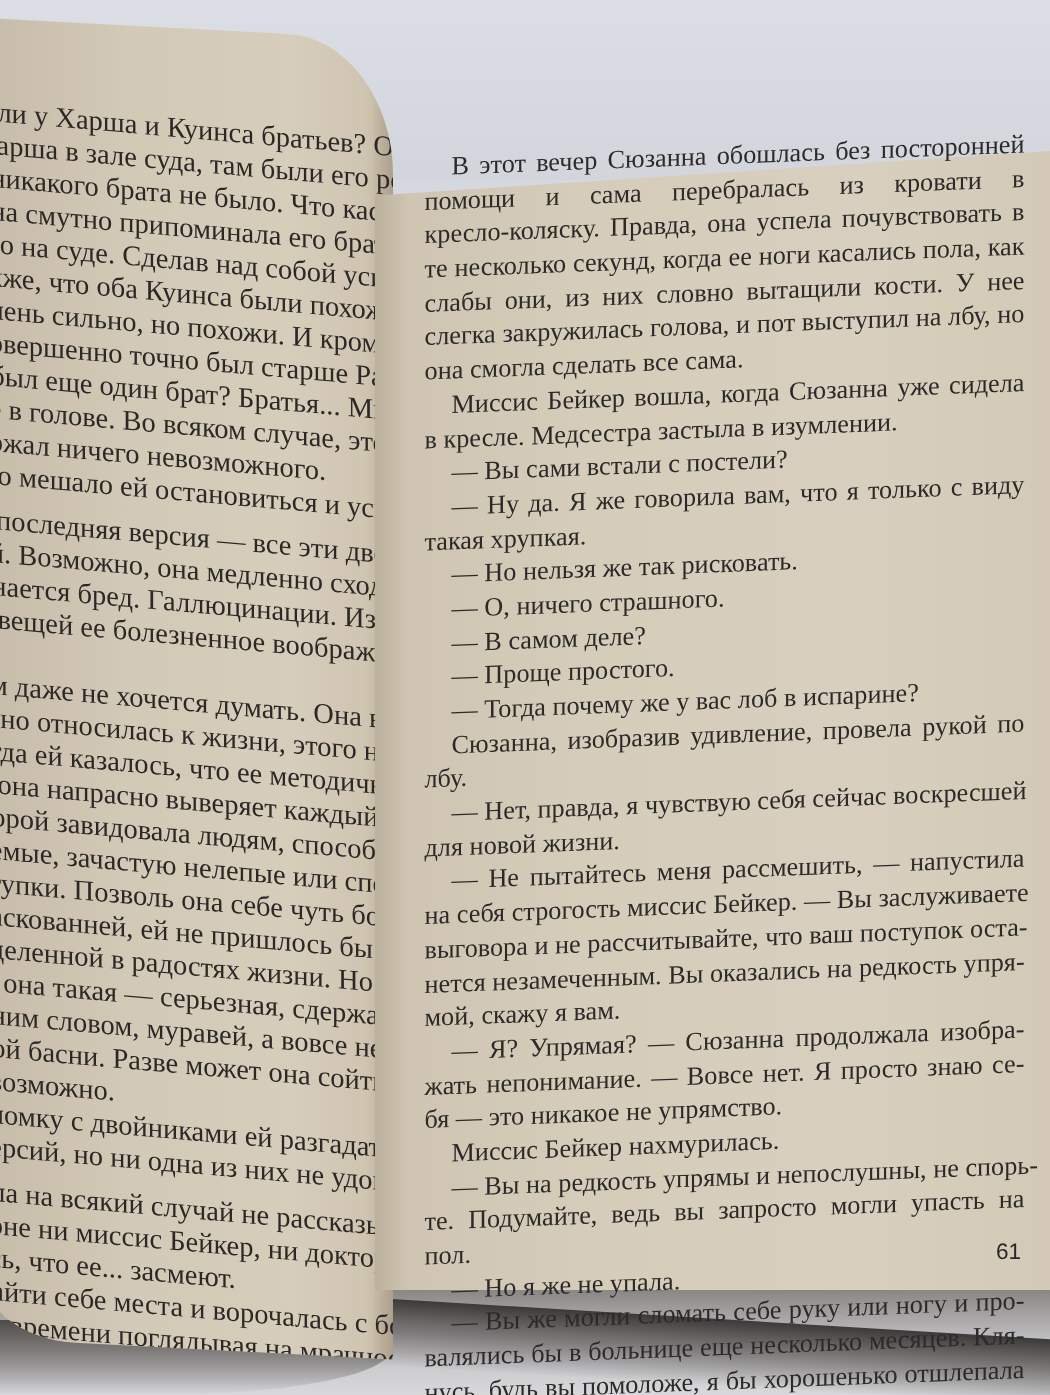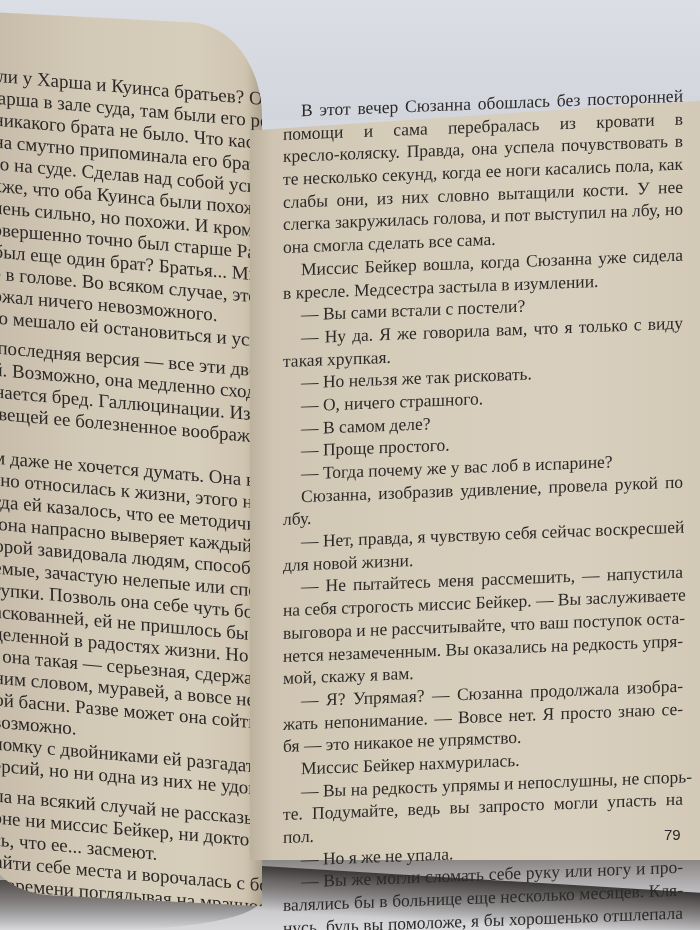--- a/index.html
+++ b/index.html
@@ -198,13 +198,13 @@
   <span class="line indent">— Вы на редкость упрямы и непослушны, не спорь-</span>
   <span class="line">те. Подумайте, ведь вы запросто могли упасть на</span>
   <span class="line last">пол.</span>
   <span class="line indent last">— Но я же не упала.</span>
   <span class="line indent">— Вы же могли сломать себе руку или ногу и про-</span>
   <span class="line">валялись бы в больнице еще несколько месяцев. Кля-</span>
   <span class="line">нусь, будь вы помоложе, я бы хорошенько отшлепала</span>
   <span class="line last">вас за такие вольности.</span>
 
 </div>
-<div class="page-number">79</div>
+<div class="page-number">61</div>
 
 </body></html>

